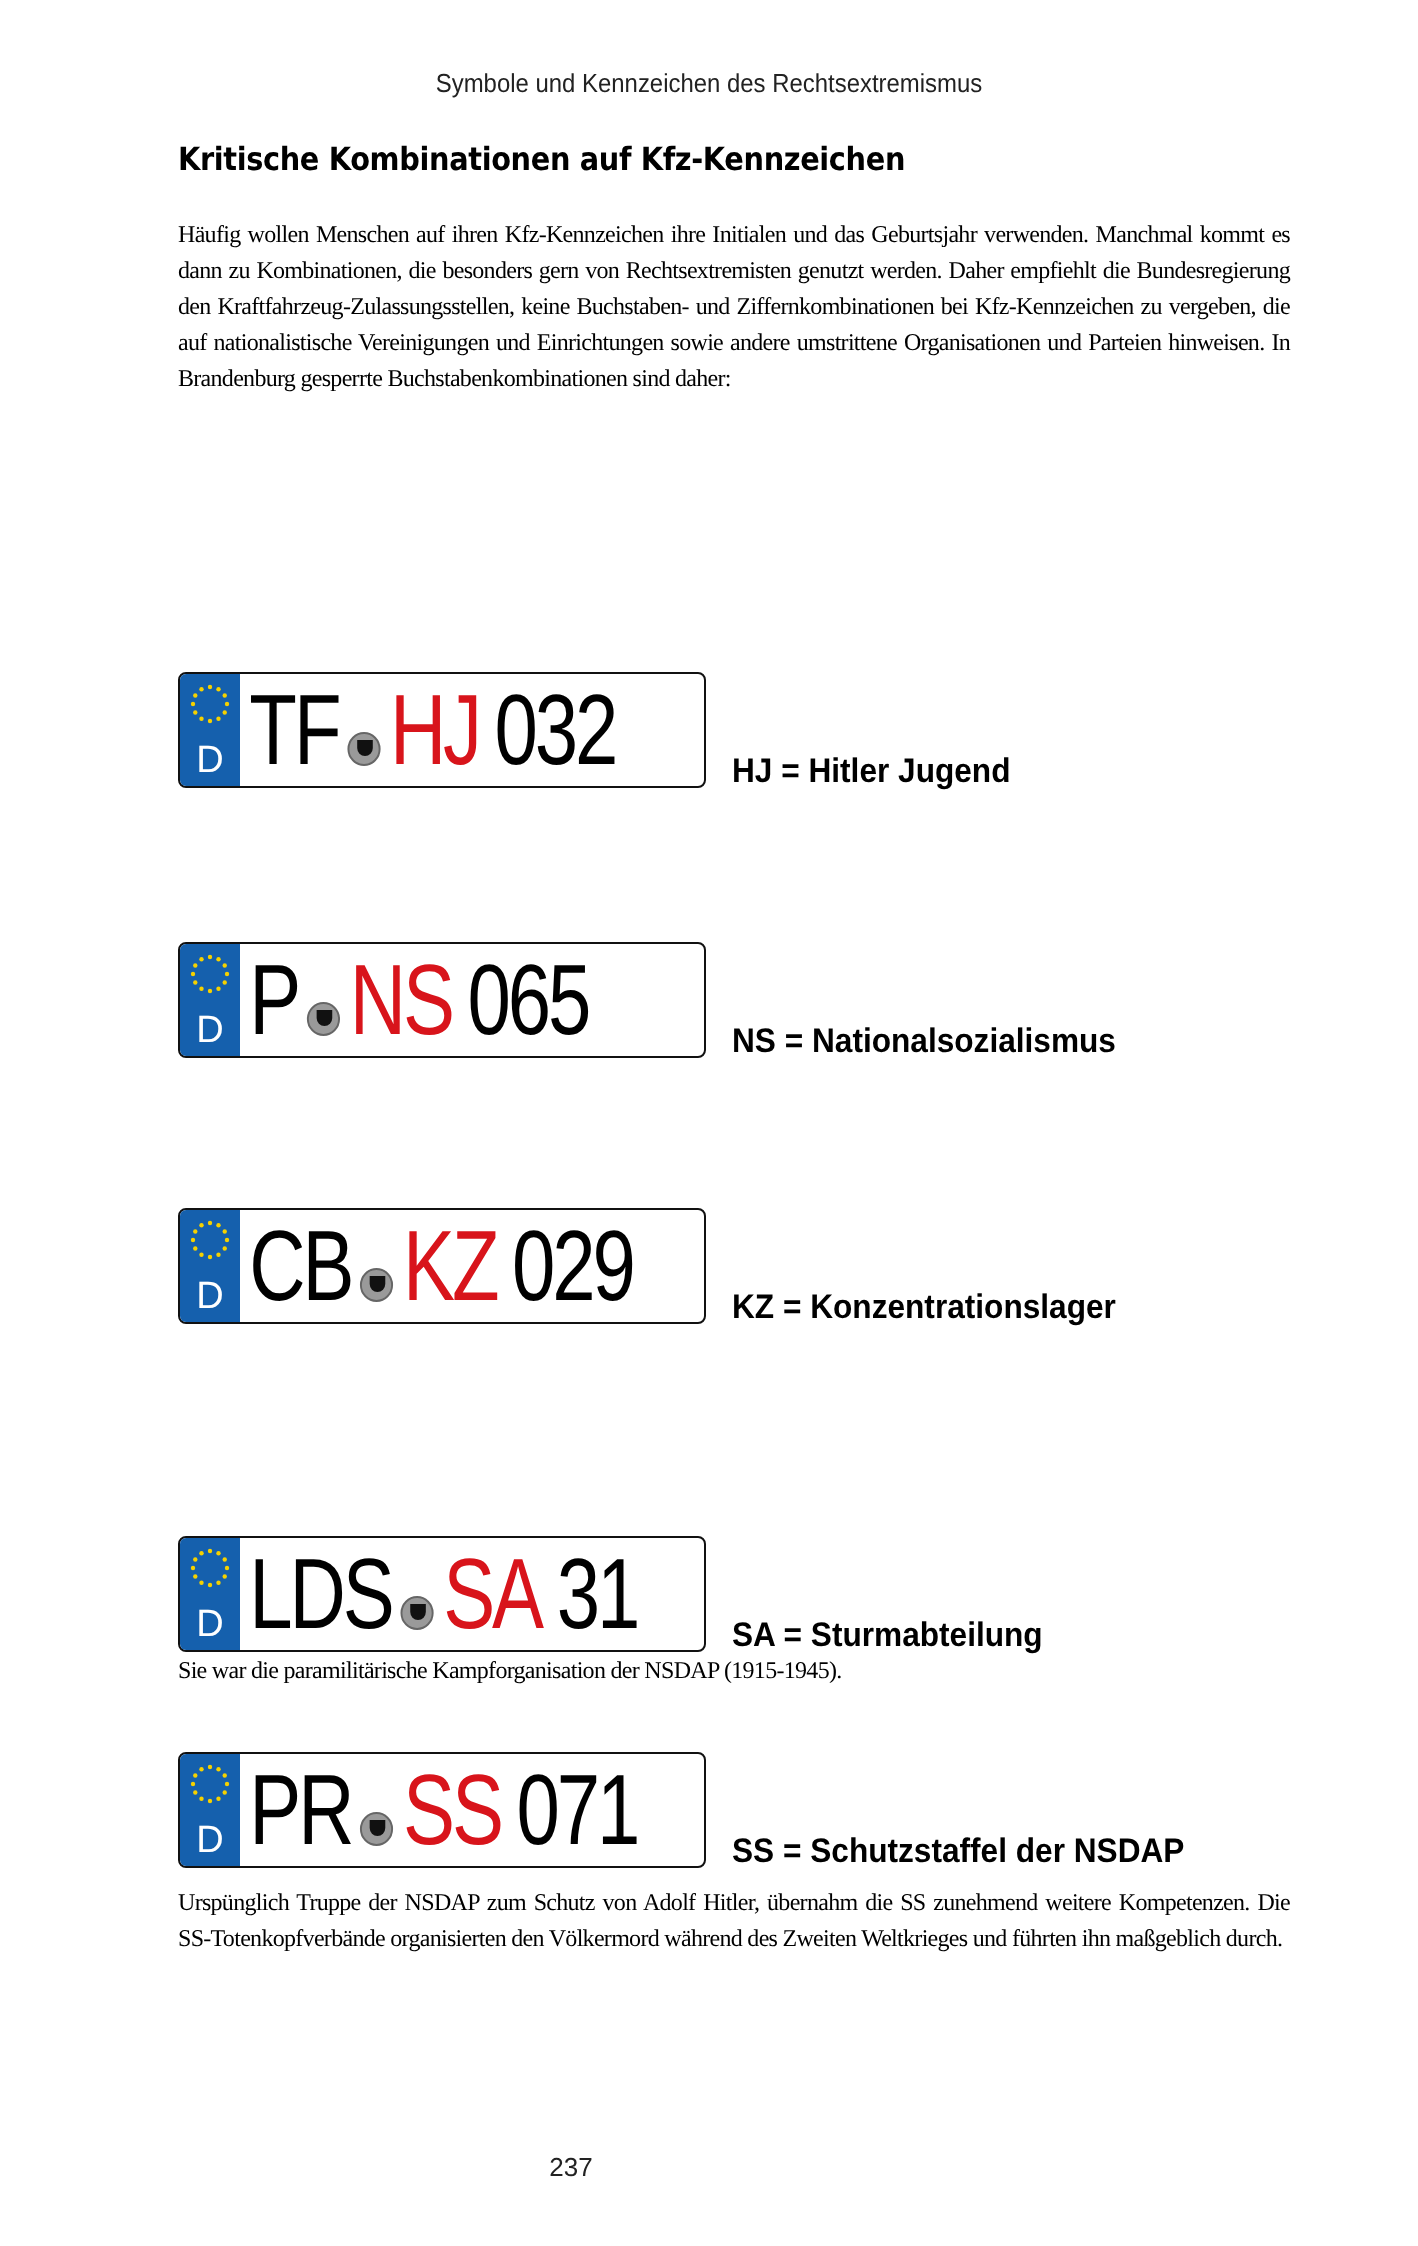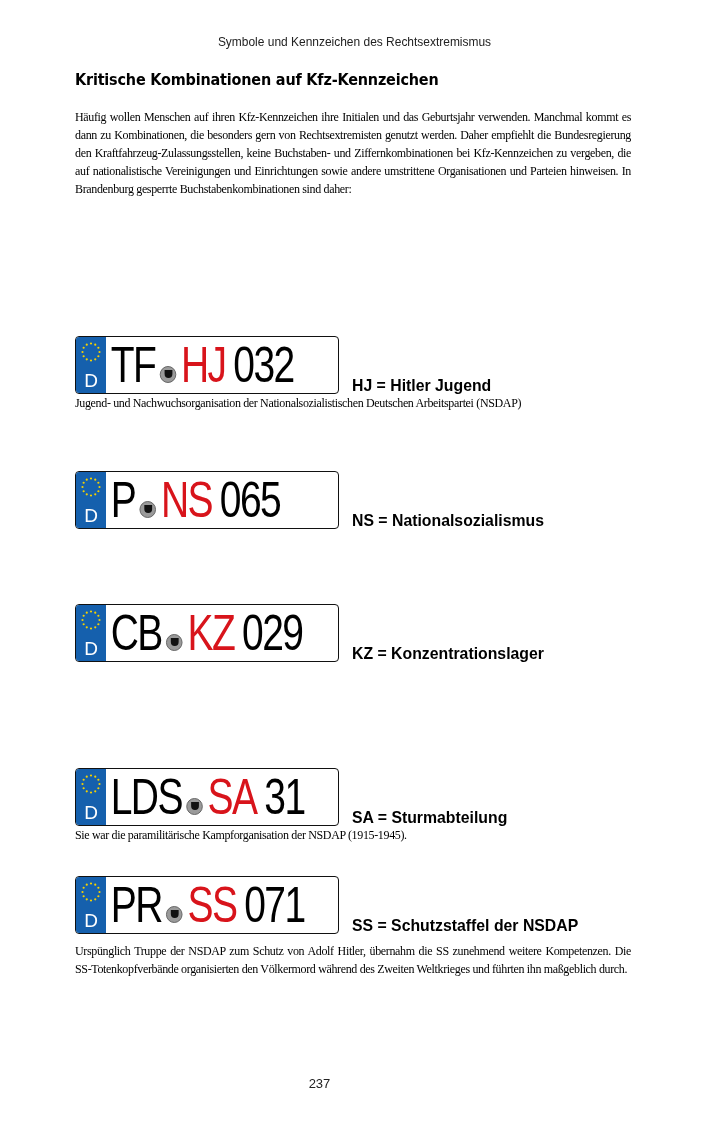--- a/index.html
+++ b/index.html
@@ -2,21 +2,21 @@
 <html><head>
 <meta charset="utf-8">
 <style>
   html, body { margin: 0; padding: 0; background: #ffffff; }
   body { width: 709px; height: 1123px; position: relative; overflow: hidden; color: #000; }
   .running-header {
     position: absolute; top: 34px; left: 0; width: 709px; text-align: center;
     font-family: "Liberation Sans", sans-serif; font-size: 13px; color: #222;
     transform: scaleX(0.92); transform-origin: center;
   }
-  .content { position: absolute; left: 75px; width: 556px; top: 70px; }
+  .content { position: absolute; left: 89px; width: 556px; top: 70px; }
   .section-title {
     font-family: "DejaVu Sans", sans-serif; font-weight: bold; font-size: 16px;
     margin: 0; letter-spacing: -0.2px;
     transform: scaleX(0.9); transform-origin: left;
     white-space: nowrap; width: 620px;
   }
   p.body {
     font-family: Liberation Serif, serif; font-size: 12px; line-height: 18px;
     margin: 0; text-align: justify; text-align-last: left;
     letter-spacing: -0.35px;
@@ -51,21 +51,21 @@
     margin-left: 8px; margin-top: 18px; box-sizing: border-box; transform: scaleX(1.25);
   }
   .seal span { width: 8px; height: 8px; background: #111; border-radius: 0 0 4px 4px; display: block; }
   .definition {
     font-family: "Liberation Sans", sans-serif; font-weight: bold; font-size: 17px;
     margin-left: 13px; margin-bottom: -2px; white-space: nowrap;
     transform: scaleX(0.93); transform-origin: left;
   }
   .page-number {
     position: absolute; top: 1076px; left: 0; width: 571px; text-align: center;
-    font-family: "Liberation Sans", sans-serif; font-size: 13px; color: #222; padding-left: 34px;
+    font-family: "Liberation Sans", sans-serif; font-size: 13px; color: #222;
   }
 </style>
 </head>
 <body>
 
 <div class="running-header">Symbole und Kennzeichen des Rechtsextremismus</div>
 
 <div class="content">
   <h2 class="section-title">Kritische Kombinationen auf Kfz-Kennzeichen</h2>
   <p class="body intro">Häufig wollen Menschen auf ihren Kfz-Kennzeichen ihre Initialen und das Geburtsjahr verwenden. Manchmal kommt es dann zu Kombinationen, die besonders gern von Rechtsextremisten genutzt werden. Daher empfiehlt die Bundesregierung den Kraftfahrzeug-Zulassungsstellen, keine Buchsta­ben- und Ziffernkombinationen bei Kfz-Kennzeichen zu vergeben, die auf nationalistische Vereinigungen und Einrichtungen sowie andere umstritte­ne Organisationen und Parteien hinweisen. In Brandenburg gesperrte Buchstabenkombinationen sind daher:</p>
@@ -94,21 +94,20 @@
           <span class="district">TF</span>
           <span class="seal">
               <span></span>
             </span>
           <span class="letters">HJ</span>
           <span class="digits">032</span>
         </div>
       </div>
       <div class="definition">HJ = Hitler Jugend</div>
     </div>
-    <p class="body">Jugend- und Nachwuchsorganisation der Nationalsozialistischen Deut­schen Arbeitspartei (NSDAP)</p>
   </div>
 
   <div class="entry" style="top:393px">
     <div class="plate-row">
       <div class="plate">
         <div class="eu-band">
           <svg width="24" height="24" viewBox="0 0 24 24">
               <circle cx="20.50" cy="12.00" r="1.1" fill="#f5d100"></circle>
               <circle cx="19.36" cy="16.25" r="1.1" fill="#f5d100"></circle>
               <circle cx="16.25" cy="19.36" r="1.1" fill="#f5d100"></circle>

